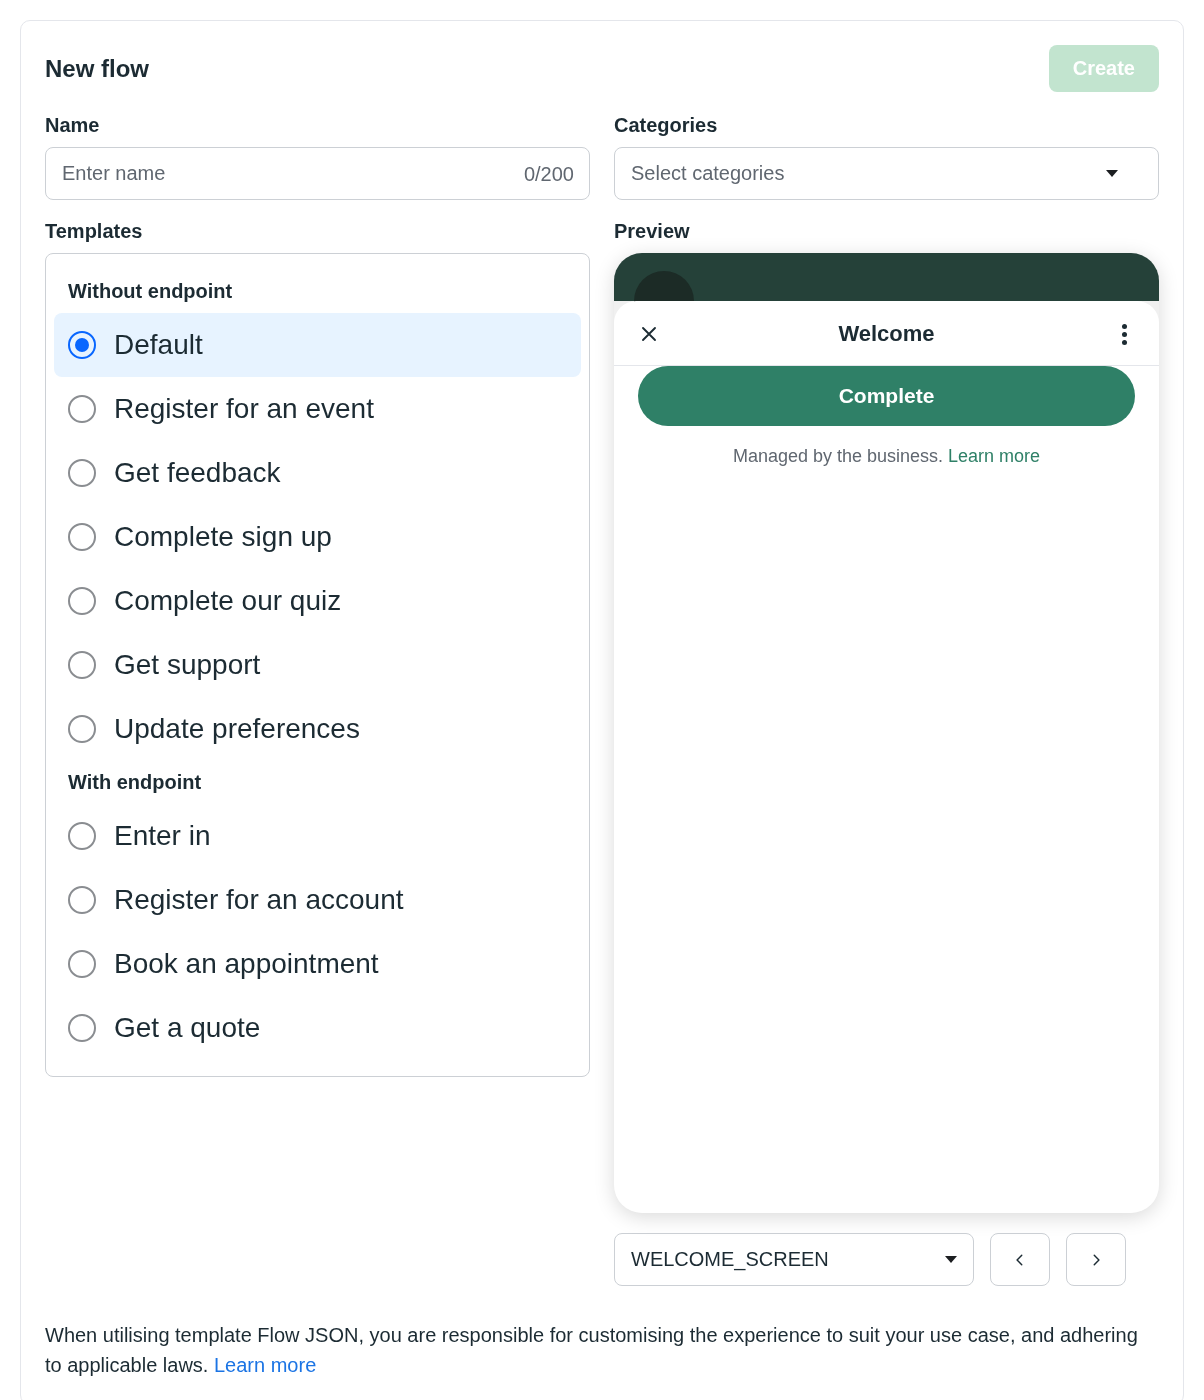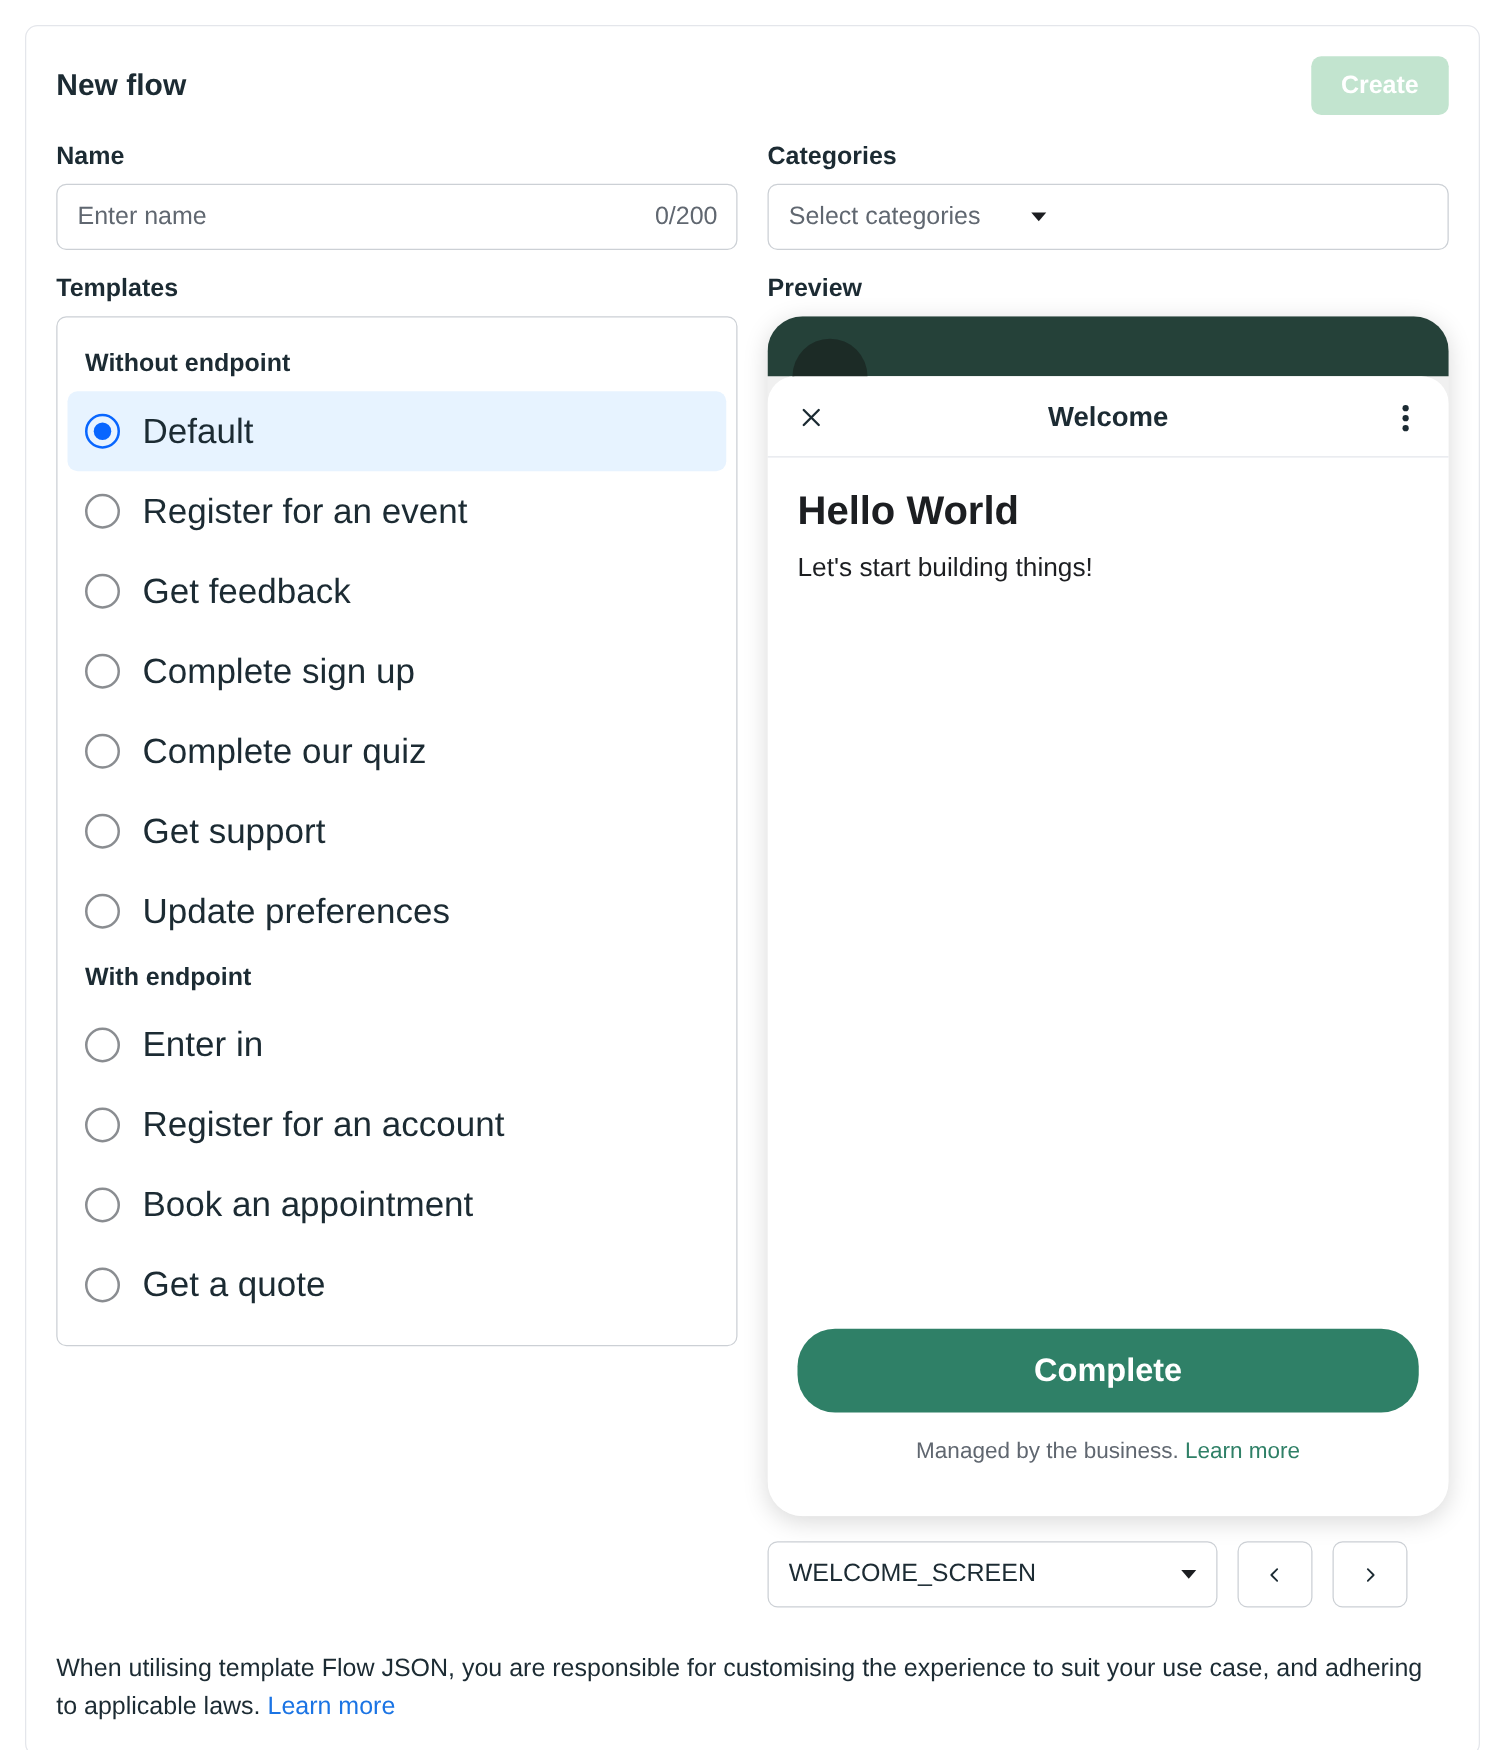--- a/index.html
+++ b/index.html
@@ -80,21 +80,21 @@
     width: 100%;
     border: 1px solid #ccd0d5;
     border-radius: 8px;
     padding: 14px 40px 14px 16px;
     font-size: 20px;
     color: #606770;
     background: #fff;
     cursor: pointer;
     display: flex;
     align-items: center;
-    justify-content: flex-start;
+    justify-content: space-between;
     gap: 41px;
   }
   .caret-down {
     width: 0; height: 0;
     border-left: 6px solid transparent;
     border-right: 6px solid transparent;
     border-top: 7px solid #1c1e21;
   }
   .templates-box {
     border: 1px solid #ccd0d5;
@@ -223,21 +223,21 @@
   .sheet-footer {
     padding: 0 24px 18px 24px;
   }
   .complete-btn {
     width: 100%;
     background: #2f8067;
     color: #fff;
     border: none;
     border-radius: 30px;
     padding: 18px;
-    font-size: 26px;
+    font-size: 21px;
     font-weight: 700;
     cursor: pointer;
   }
   .managed {
     text-align: center;
     padding: 20px 0 24px 0;
     font-size: 18px;
     color: #606770;
   }
   .managed a {
@@ -388,24 +388,20 @@
                   <path d="M4 4 L20 20 M20 4 L4 20" stroke="#1c2b33" stroke-width="2.5" stroke-linecap="round" fill="none"></path>
                 </svg>
             </span>
             <span class="sheet-title">Welcome</span>
             <span class="icon dots">
               <span></span>
                 <span></span>
                 <span></span>
             </span>
           </div>
-          <div class="sheet-body">
-            <h1>Hello World</h1>
-            <p>Let's start building things!</p>
-          </div>
           <div class="sheet-footer">
             <button class="complete-btn">Complete</button>
             <div class="managed">
               <span>Managed by the business. </span><a href="#">Learn more</a>
             </div>
           </div>
         </div>
       </div>
 
       <div class="screen-row">

